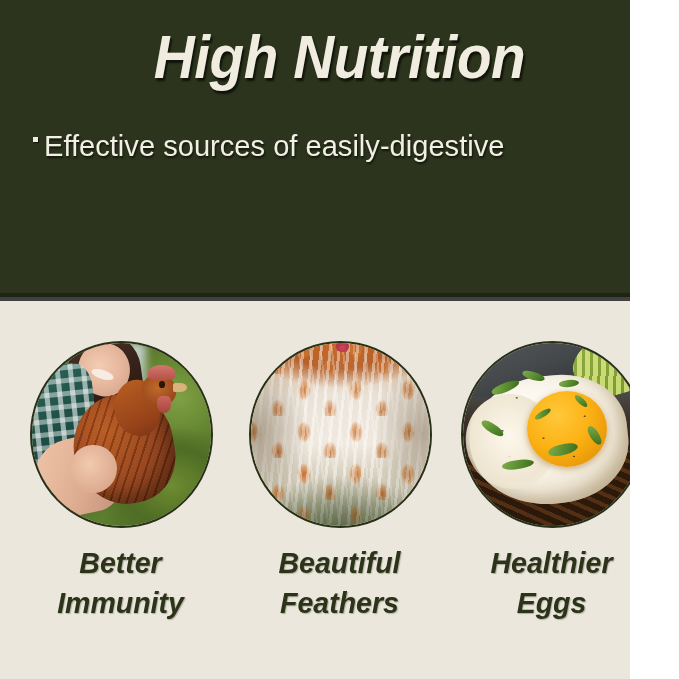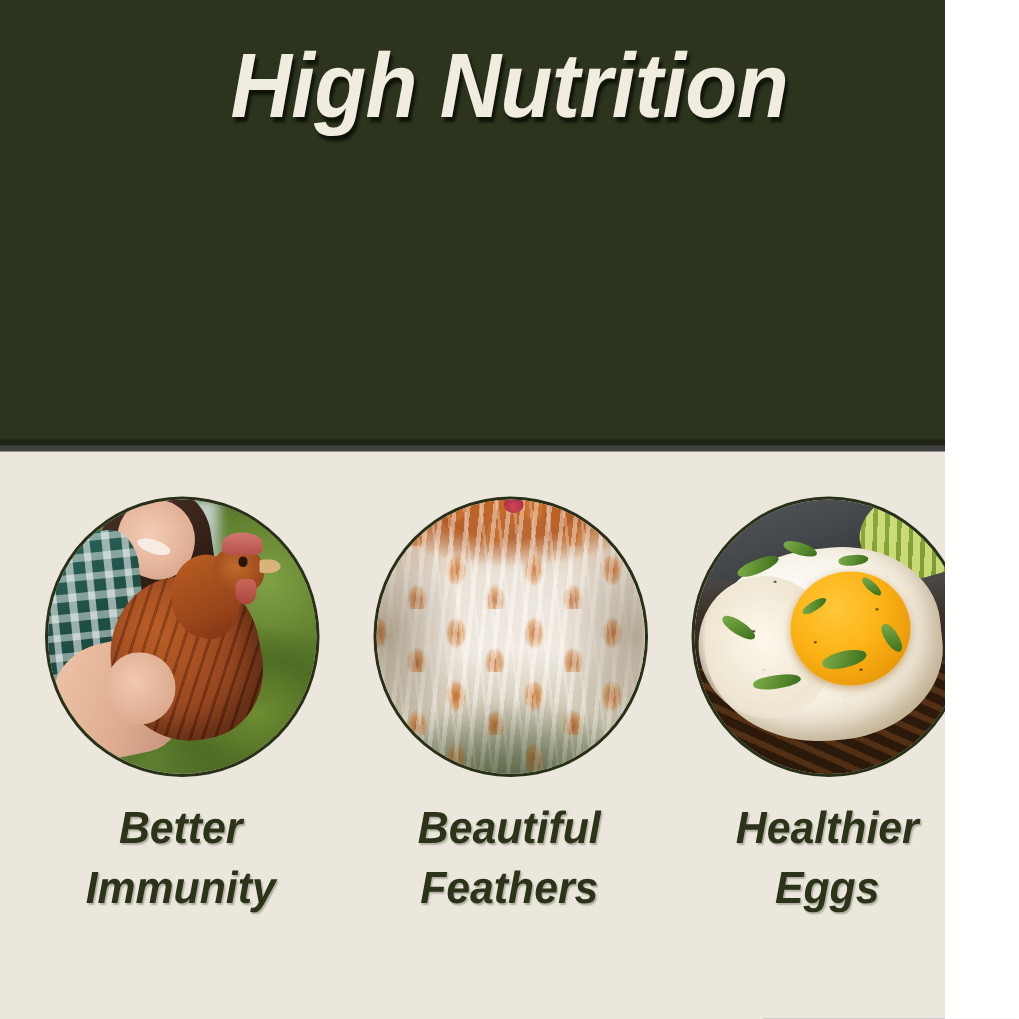--- a/index.html
+++ b/index.html
@@ -95,21 +95,21 @@
   .cards {
     position: absolute;
     left: 0;
     top: 301px;
     width: 679px;
     height: 378px;
     background: #ebe7dd;
   }
   .card {
     position: absolute;
-    top: 0;
+    top: 10px;
     width: 223px;
     height: 320px;
   }
   .card-1 { left: 9px; }
   .card-2 { left: 228px; }
   .card-3 { left: 440px; }
 
   .photo {
     position: absolute;
     left: 50%;
@@ -368,20 +368,24 @@
 
 <div id="page">
 
   <div class="header">
 
     <div class="title">High Nutrition</div>
 
     <div class="bullets">
 
 
+      <div class="bullet-row">
+        <span class="bullet-marker"></span>
+        <span class="bullet-text">Effective sources of easily-digestive</span>
+      </div>
 
 
     </div>
 
     <div class="header-underline"></div>
   </div>
 
   <div class="cards">
 
     <div class="card card-1">

